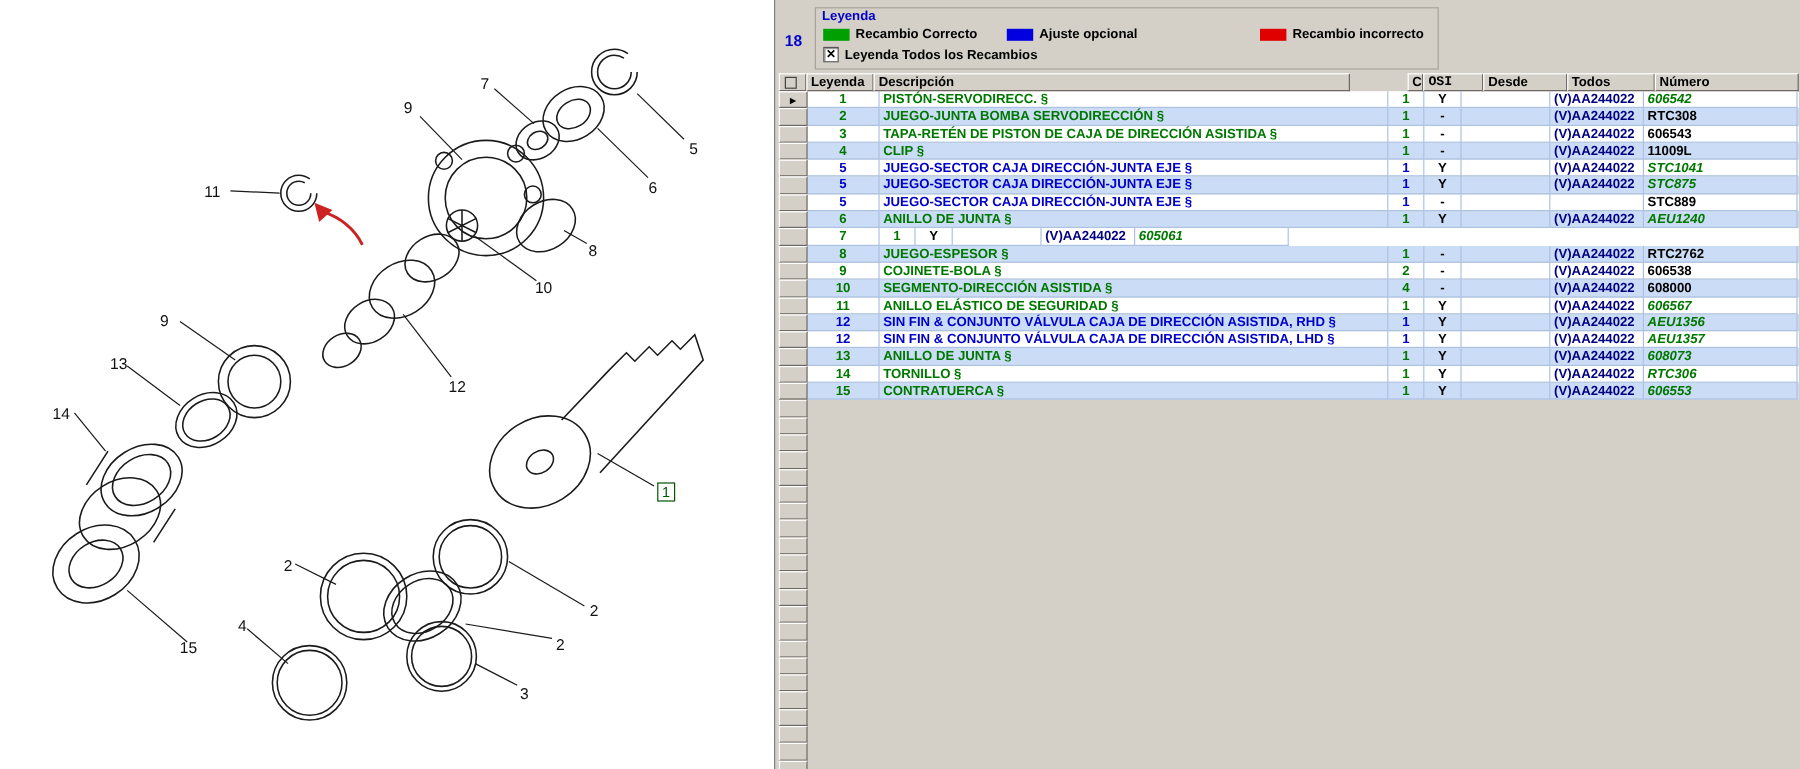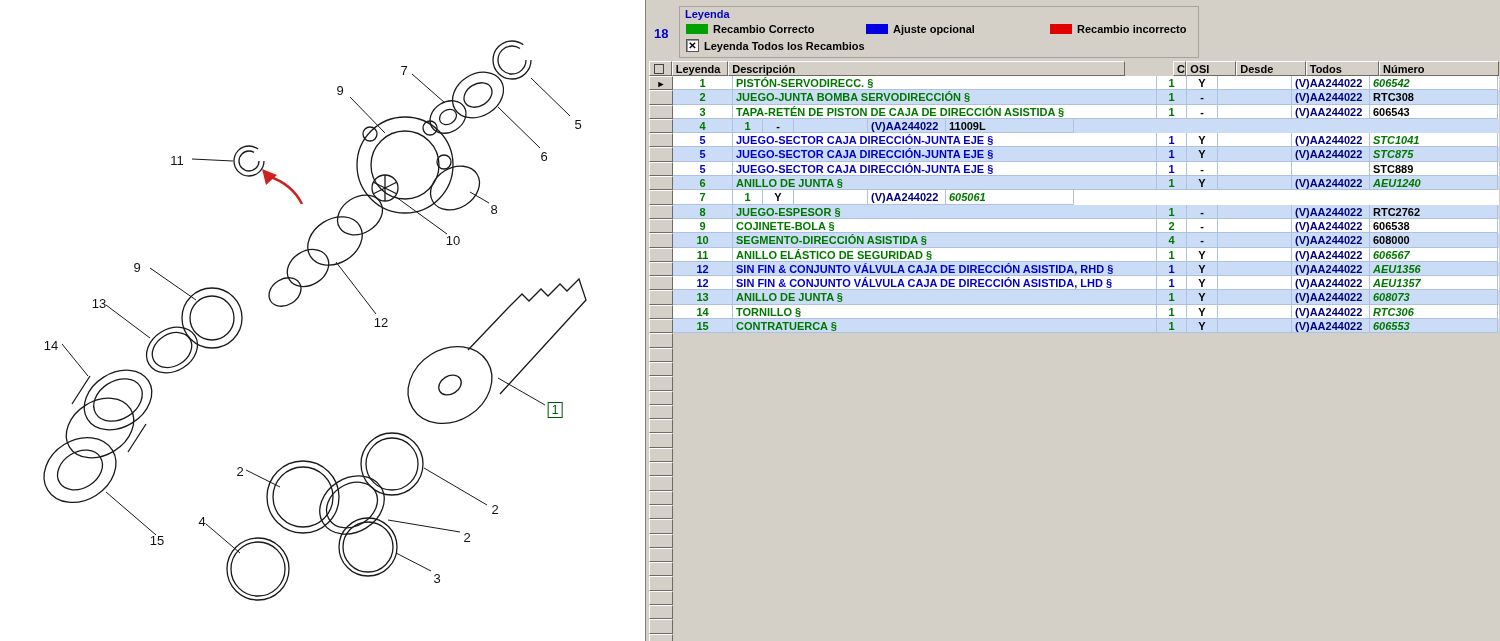--- a/index.html
+++ b/index.html
@@ -208,42 +208,42 @@
 
     <div class="page-badge">18</div>
 
     <div class="legend-box">
       <div class="legend-title">Leyenda</div>
       <div class="legend-items" id="legend-items">
           <span class="legend-item" style="left: 0px;">
             <span class="swatch" style="background: rgb(0, 160, 0);"></span>
             <span class="legend-label">Recambio Correcto</span>
           </span>
-          <span class="legend-item" style="left: 180px;">
+          <span class="legend-item" style="left: 153px;">
             <span class="swatch" style="background: rgb(0, 0, 224);"></span>
             <span class="legend-label">Ajuste opcional</span>
           </span>
           <span class="legend-item" style="left: 334px; margin-left: 30px;">
             <span class="swatch" style="background: rgb(224, 0, 0);"></span>
             <span class="legend-label">Recambio incorrecto</span>
           </span>
         </div>
       <label class="legend-check">
         <span class="cbbox" id="cbbox">✕</span>
         <span>Leyenda Todos los Recambios</span>
       </label>
     </div>
 
     <div class="table">
       <div class="thead" id="thead">
           <div class="hcell" style="width: 24px;"><span class="selbox"></span></div>
           <div class="hcell" style="width: 60px;">Leyenda</div>
           <div class="hcell" style="width: 424px;">Descripción</div>
           <div class="hcell" style="width: 14px; margin-left: 48px;">Ctd.</div>
-          <div class="hcell" style="width: 53px;">OSI</div>
+          <div class="hcell" style="width: 53px; font-family: Liberation Mono, monospace;">OSI</div>
           <div class="hcell" style="width: 74px;">Desde</div>
           <div class="hcell" style="width: 78px;">Todos</div>
           <div class="hcell" style="width: 128px;">Número</div>
         </div>
       <div class="tbody" id="tbody">
           <div class="trow green">
             <div class="cell selcol" style="width: 24px;">►</div>
             <div class="cell c-leyenda" style="width: 60px;">1</div>
             <div class="cell c-descripcion" style="width: 424px;">PISTÓN-SERVODIRECC. §</div>
             <div class="cell c-ctd" style="width: 30px;">1</div>
@@ -268,20 +268,21 @@
             <div class="cell c-descripcion" style="width: 424px;">TAPA-RETÉN DE PISTON DE CAJA DE DIRECCIÓN ASISTIDA §</div>
             <div class="cell c-ctd" style="width: 30px;">1</div>
             <div class="cell c-osi" style="width: 31px;">-</div>
             <div class="cell c-desde" style="width: 74px;"></div>
             <div class="cell c-hasta" style="width: 78px;">(V)AA244022</div>
             <div class="cell c-numero" style="width: 128px;">606543</div>
           </div>
           <div class="trow green">
             <div class="cell selcol" style="width: 24px;"></div>
             <div class="cell c-leyenda" style="width: 60px;">4</div>
+            <div class="cell c-descripcion" style="width: 424px;">CLIP §</div>
             <div class="cell c-ctd" style="width: 30px;">1</div>
             <div class="cell c-osi" style="width: 31px;">-</div>
             <div class="cell c-desde" style="width: 74px;"></div>
             <div class="cell c-hasta" style="width: 78px;">(V)AA244022</div>
             <div class="cell c-numero" style="width: 128px;">11009L</div>
           </div>
           <div class="trow blue">
             <div class="cell selcol" style="width: 24px;"></div>
             <div class="cell c-leyenda" style="width: 60px;">5</div>
             <div class="cell c-descripcion" style="width: 424px;">JUEGO-SECTOR CAJA DIRECCIÓN-JUNTA EJE §</div>

